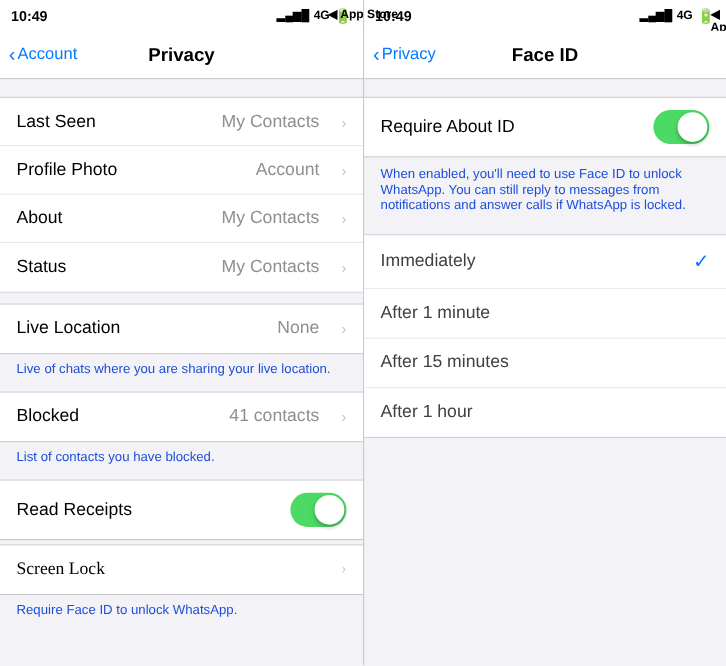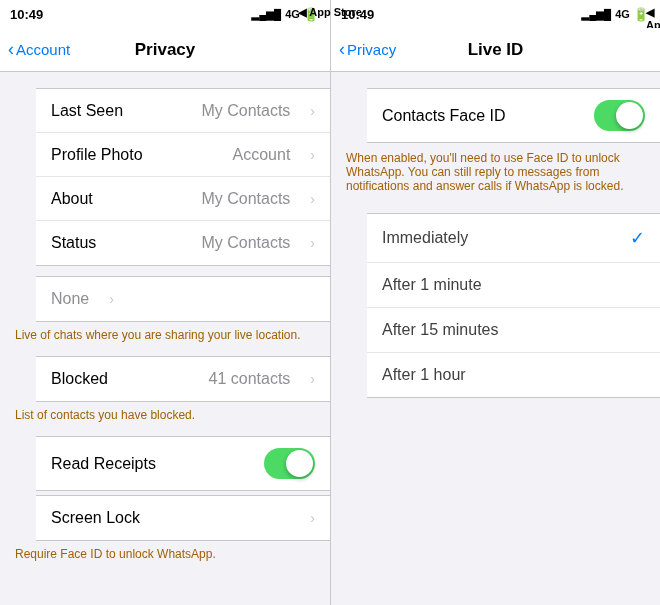--- a/index.html
+++ b/index.html
@@ -84,26 +84,25 @@
       overflow-y: auto;
       padding-top: 8px;
     }
 
     .section {
       background: #fff;
       margin-bottom: 0;
       border-top: 1px solid #c8c7cc;
       border-bottom: 1px solid #c8c7cc;
       margin-top: 8px;
-      margin-left: 36px;
     }
 
     .section-note {
       font-size: 12px;
-      color: #a16207;
+      color: #1d4ed8;
       padding: 6px 15px 10px 15px;
     }
 
     .row {
       display: flex;
       align-items: center;
       justify-content: space-between;
       padding: 11px 15px;
       border-bottom: 1px solid #e5e5ea;
       min-height: 44px;
@@ -236,20 +235,21 @@
         <span class="row-label">Status</span>
         <div class="row-value">
           <span>My Contacts</span>
           <span class="row-chevron">›</span>
         </div>
       </div>
     </div>
 
     <div class="section" style="margin-top:10px;">
       <div class="row">
+        <span class="row-label">Live Location</span>
         <div class="row-value">
           <span>None</span>
           <span class="row-chevron">›</span>
         </div>
       </div>
     </div>
     <p class="section-note">Live of chats where you are sharing your live location.</p>
 
     <div class="section" style="margin-top:4px;">
       <div class="row">
@@ -264,21 +264,21 @@
 
     <div class="section" style="margin-top:4px;">
       <div class="row">
         <span class="row-label">Read Receipts</span>
         <div class="toggle on">
           <div class="toggle-knob"></div>
         </div>
       </div>
     </div>
 
-    <div class="section" style="margin-top:4px;">
+    <div class="section" style="margin-top:4px;font-family:Liberation Serif, serif;">
       <div class="row">
         <span class="row-label">Screen Lock</span>
         <div class="row-value">
           <span class="row-chevron">›</span>
         </div>
       </div>
     </div>
     <p class="section-note">Require Face ID to unlock WhatsApp.</p>
 
   </div>
@@ -294,28 +294,28 @@
       <span style="font-size:11px; font-weight:600;">4G</span>
       <span style="font-size:13px;">🔋</span>
     </div>
   </div>
 
   <div class="nav-bar">
     <div class="nav-back">
       <span class="nav-back-chevron">‹</span>
       <span>Privacy</span>
     </div>
-    <span class="nav-title">Live ID</span>
+    <span class="nav-title">Face ID</span>
   </div>
 
   <div class="content">
 
     <div class="section">
       <div class="row">
-        <span class="row-label">Contacts Face ID</span>
+        <span class="row-label">Require About ID</span>
         <div class="toggle on">
           <div class="toggle-knob"></div>
         </div>
       </div>
     </div>
     <p class="section-note" style="margin-top:0; padding-top:8px;">When enabled, you'll need to use Face ID to unlock WhatsApp. You can still reply to messages from notifications and answer calls if WhatsApp is locked.</p>
 
     <div class="section face-id-section" style="margin-top:10px;">
       <div class="face-id-option">
         <span class="face-id-option-label">Immediately</span>

